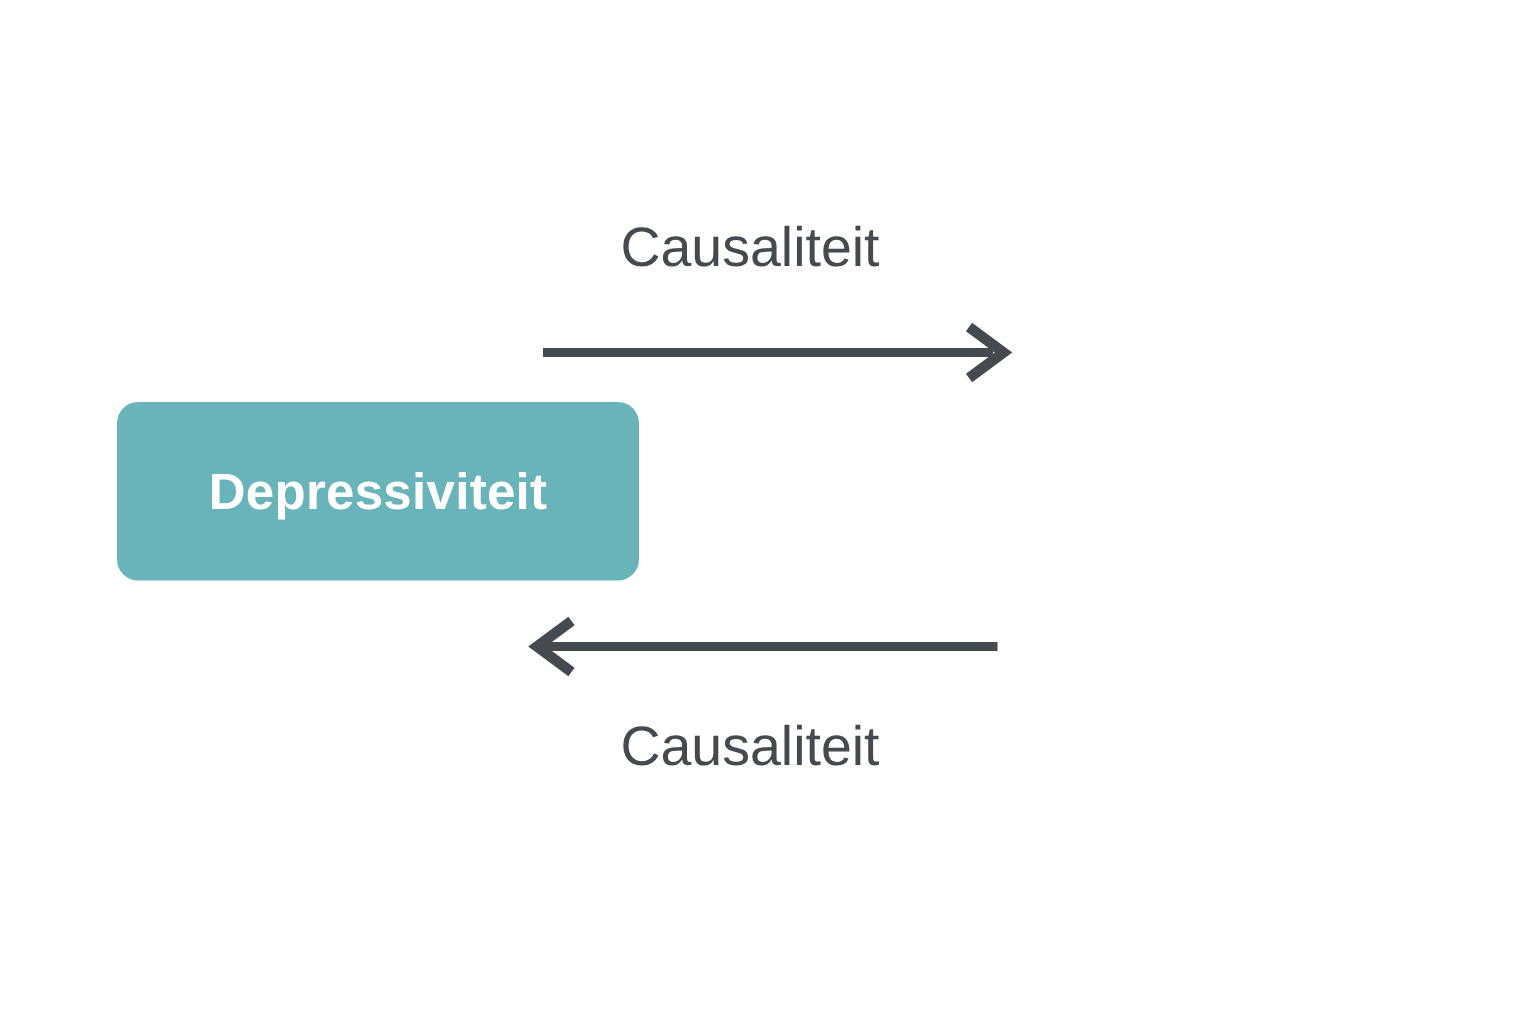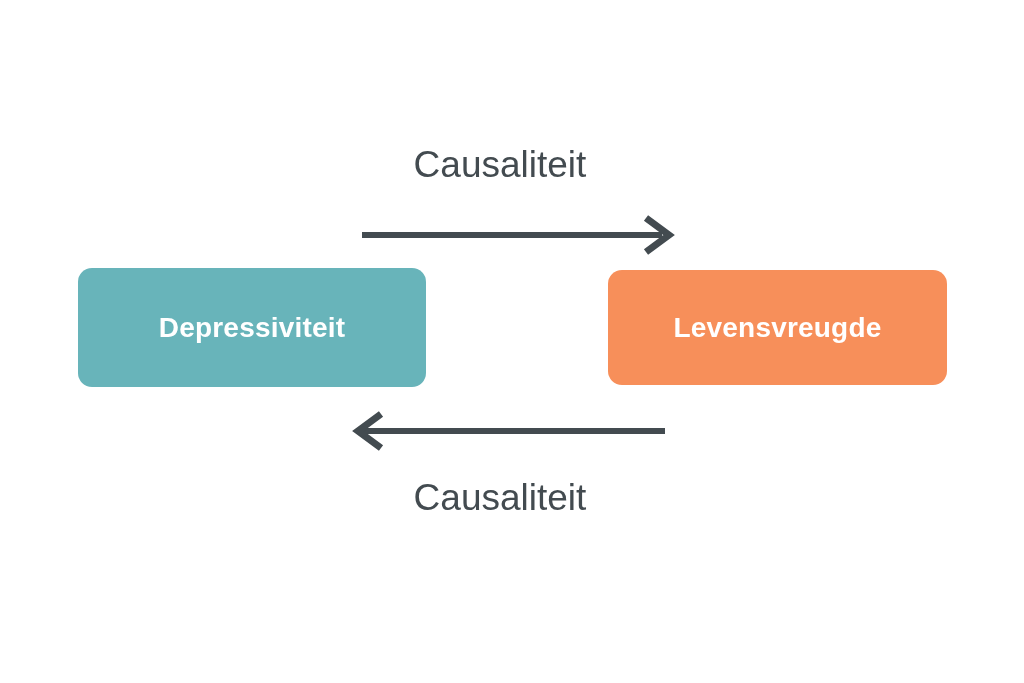--- a/index.html
+++ b/index.html
@@ -26,21 +26,21 @@
   .node {
     position: absolute;
     display: flex;
     align-items: center;
     justify-content: center;
     border-radius: 14px;
     box-sizing: border-box;
   }
   .node-label {
     color: #ffffff;
-    font-size: 28px;
+    font-size: 34px;
     font-weight: bold;
     letter-spacing: 0.2px;
     line-height: 1;
     white-space: nowrap;
   }
 
   #node-cause {
     left: 78px;
     top: 268px;
     width: 348px;
@@ -102,19 +102,16 @@
     <g>
       <line x1="362" y1="431" x2="665" y2="431" stroke="#434B50" stroke-width="6" stroke-linecap="butt"></line>
       <polyline points="381,414 358,431 381,448" fill="none" stroke="#434B50" stroke-width="7" stroke-linecap="butt" stroke-linejoin="miter"></polyline>
     </g>
   </svg>
 
   <div class="node" id="node-cause" style="background:#68B4BA">
     <span class="node-label" style="color: rgb(255, 255, 255);">Depressiviteit</span>
   </div>
 
-  <div class="node" id="node-effect" style="background:#F78F5A">
-    <span class="node-label" style="color: rgb(255, 255, 255);">Levensvreugde</span>
-  </div>
 
   <div class="edge-label" id="edge-label-bottom" style="color: rgb(67, 75, 80);">Causaliteit</div>
 
 </div>
 
 </body></html>

